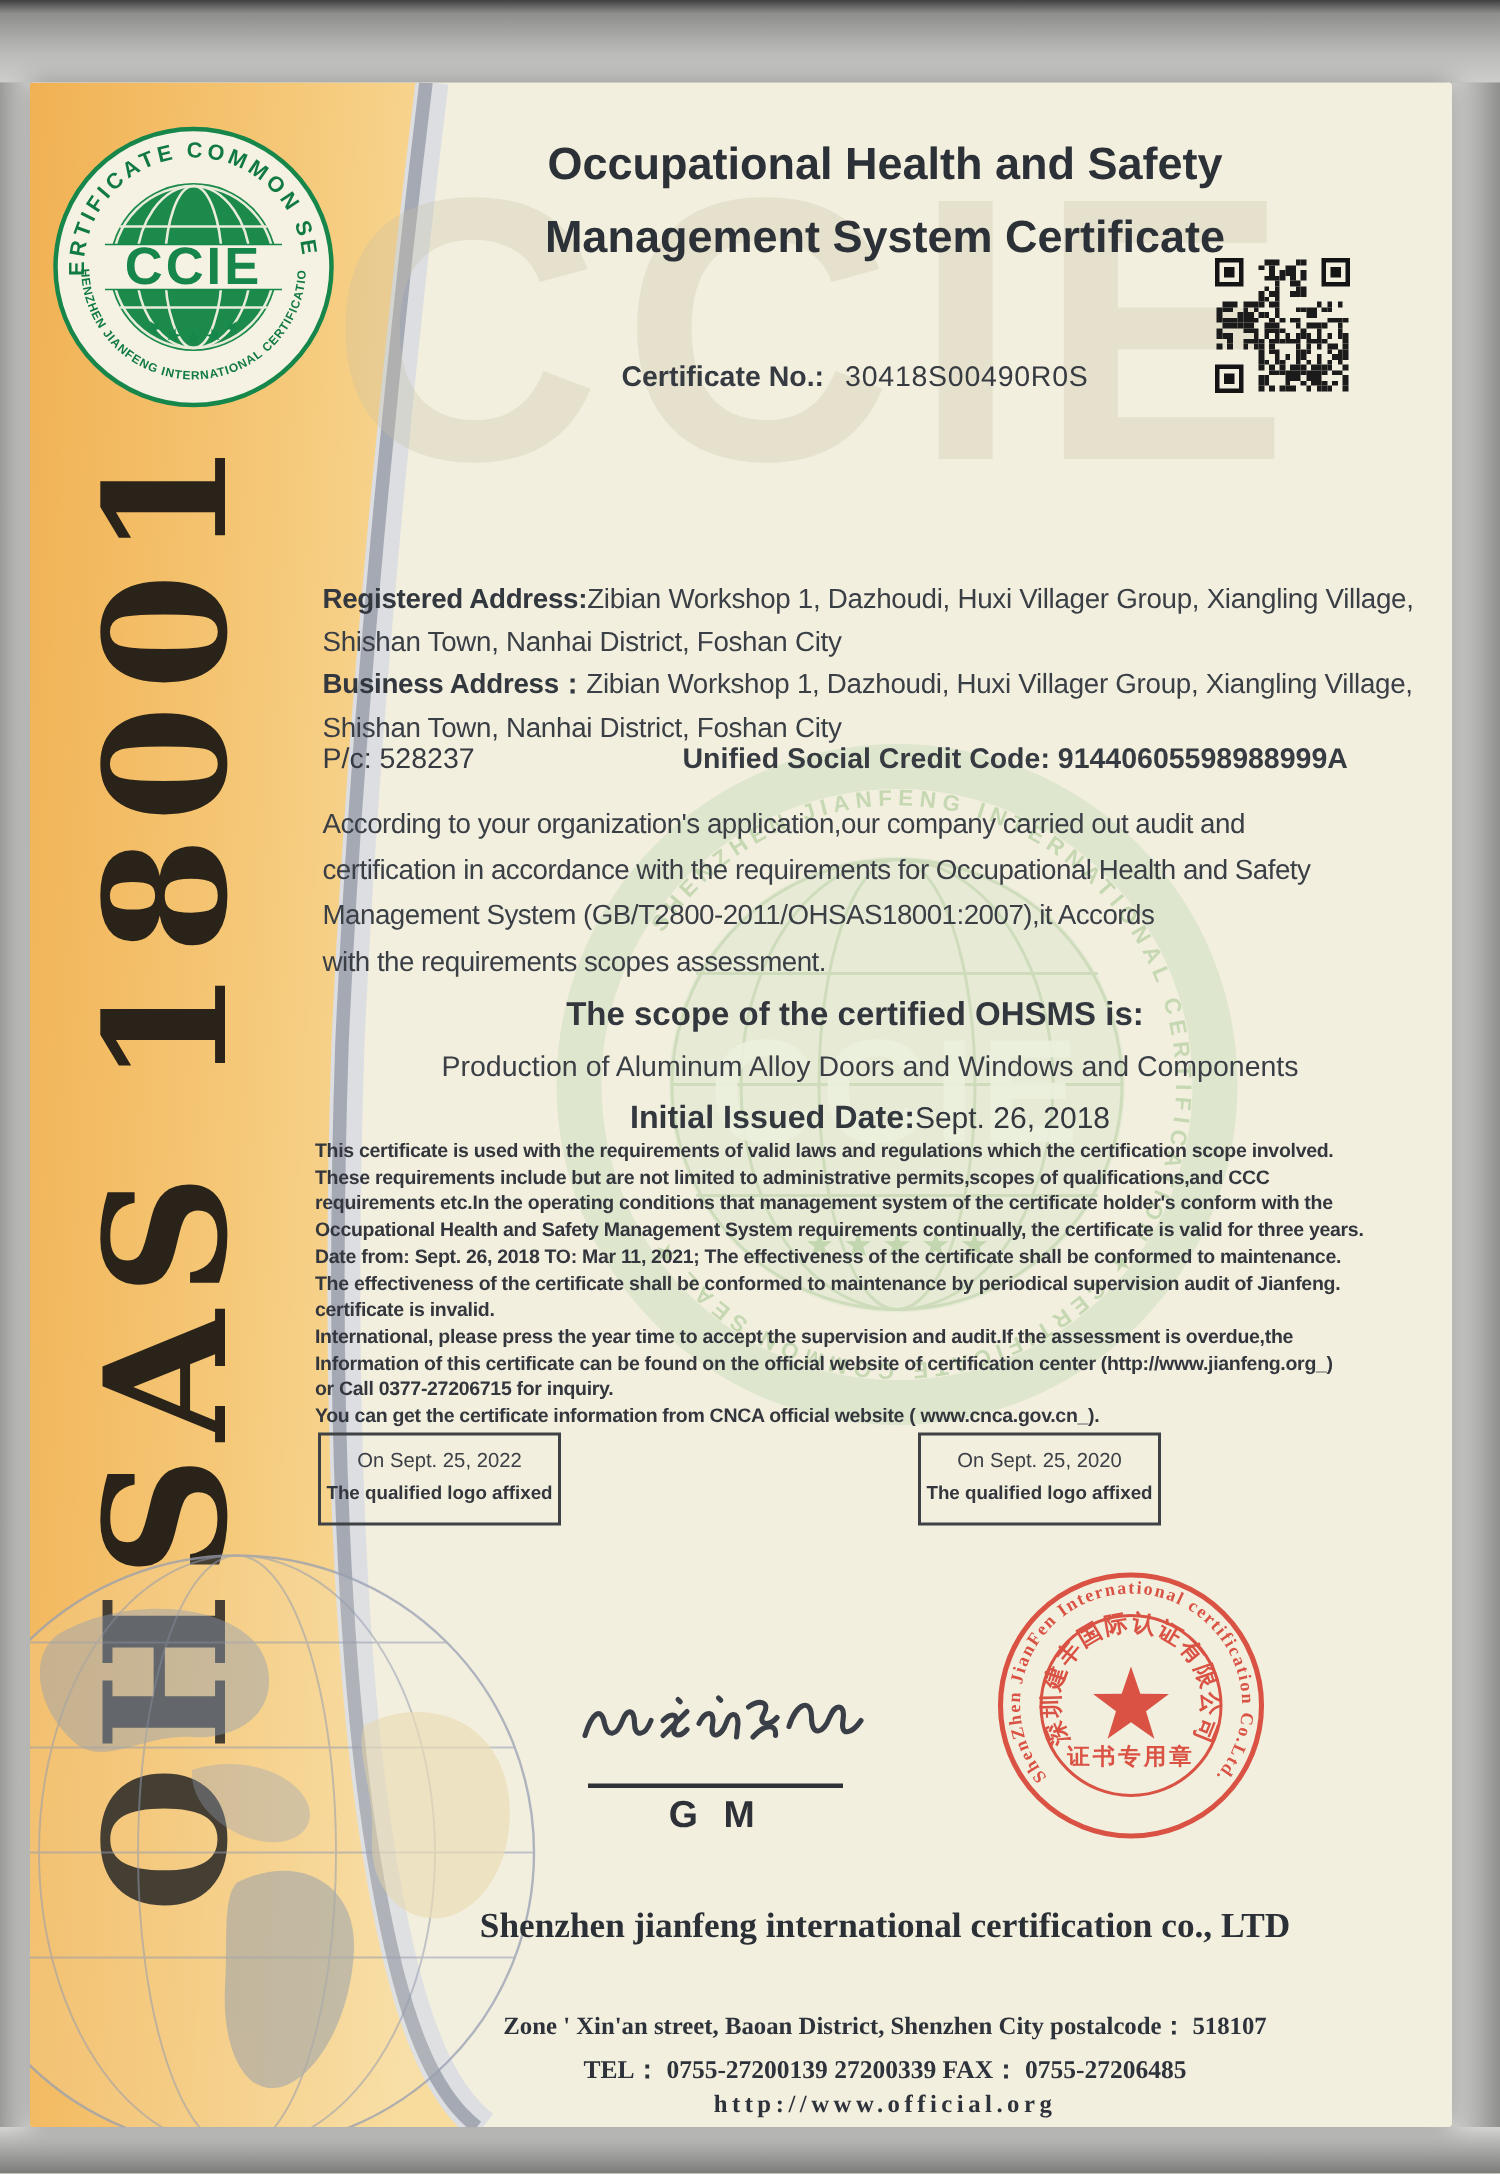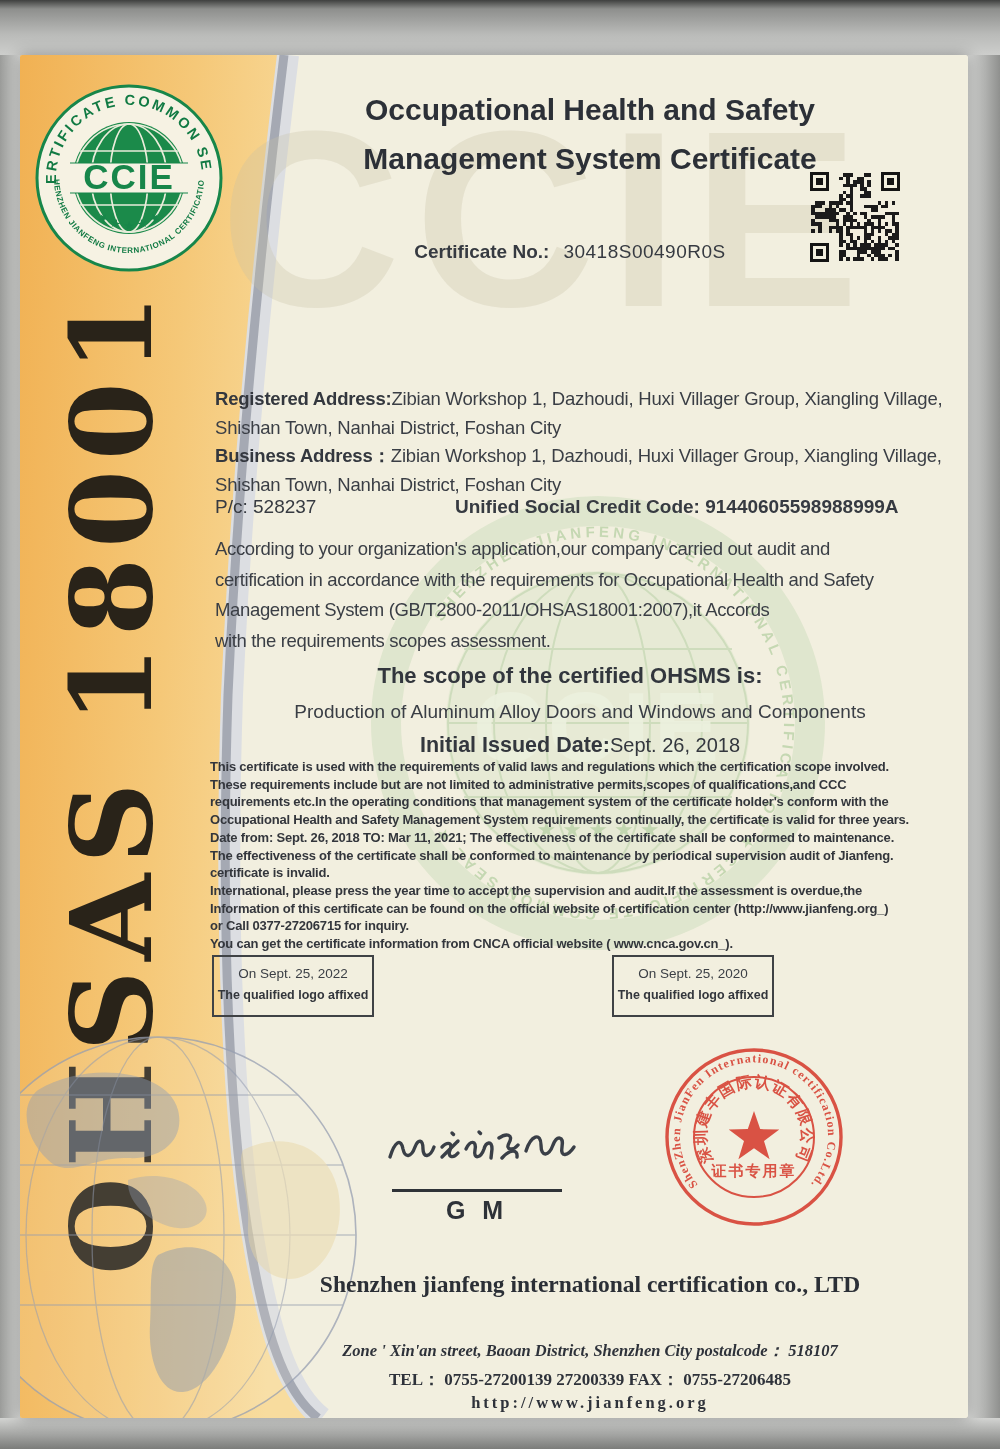--- a/index.html
+++ b/index.html
@@ -65,21 +65,21 @@
   .affix{top:900px;width:158px;height:58px;border:2px solid #3f4245;text-align:center;}
   .affix.b1{left:192px;} .affix.b2{left:592px;}
   .affix .d{margin-top:9px;font-size:13.5px;color:#3c4046;}
   .affix .t{margin-top:7px;font-size:12.5px;font-weight:bold;color:#33363c;}
   .sig-svg{left:358px;top:1050px;z-index:3;}
   .sig-line{left:372px;top:1134px;width:170px;height:2.5px;background:#2f3338;}
   .sig-title{left:372px;top:1141px;width:170px;text-align:center;font-weight:bold;font-size:25px;letter-spacing:5px;color:#2e3238;}
   .seal-svg{left:642px;top:990px;z-index:3;opacity:.93;}
   .f-co{left:200px;top:1216px;width:740px;text-align:center;font-family:"Liberation Serif",serif;font-weight:bold;font-size:23.5px;color:#2b2f36;}
   .f-l1{left:200px;top:1258px;width:740px;text-align:center;font-family:"Liberation Serif",serif;font-weight:bold;font-size:16.5px;color:#2e323a;}
-  .f-l2{left:200px;top:1285px;width:740px;text-align:center;font-family:"Liberation Serif",serif;font-weight:bold;font-size:16.5px;color:#2e323a;font-style:italic;}
+  .f-l2{left:200px;top:1285px;width:740px;text-align:center;font-family:"Liberation Serif",serif;font-weight:bold;font-size:16.5px;color:#2e323a;}
   .f-tel{left:200px;top:1313px;width:740px;text-align:center;font-family:"Liberation Serif",serif;font-weight:bold;font-size:17px;color:#2e323a;}
   .f-web{left:200px;top:1338px;width:740px;text-align:center;font-family:"Liberation Serif",serif;font-weight:bold;font-size:16.5px;letter-spacing:3px;color:#2e323a;}
 </style>
 </head>
 <body>
 
 <div class="abs mat-top"></div>
 <div class="abs mat-left"></div>
 <div class="abs mat-right"></div>
 <div class="abs mat-bottom"></div>
@@ -511,15 +511,15 @@
         <textPath href="#sealCn" startOffset="50%" text-anchor="middle">深圳建丰国际认证有限公司</textPath>
       </text>
       <polygon fill="#d5392b" points="92,66 98.2,84.1 117.3,84.4 102,95.9 107.6,114.2 92,103.2 76.4,114.2 82,95.9 66.7,84.4 85.8,84.1"></polygon>
       <text x="92" y="131" text-anchor="middle" font-size="15" font-weight="bold" letter-spacing="2" fill="#d5392b">证书专用章</text>
     </g>
   </svg>
 
   <div class="abs content f-co">Shenzhen jianfeng international certification co., LTD</div>
   <div class="abs content f-l2">Zone '  Xin'an street, Baoan District, Shenzhen City  postalcode：  518107</div>
   <div class="abs content f-tel">TEL：  0755-27200139   27200339         FAX：  0755-27206485</div>
-  <div class="abs content f-web">http://www.jianfeng.org</div>
+  <div class="abs content f-web">http://www.official.org</div>
 
 </div>
 
 </body></html>

